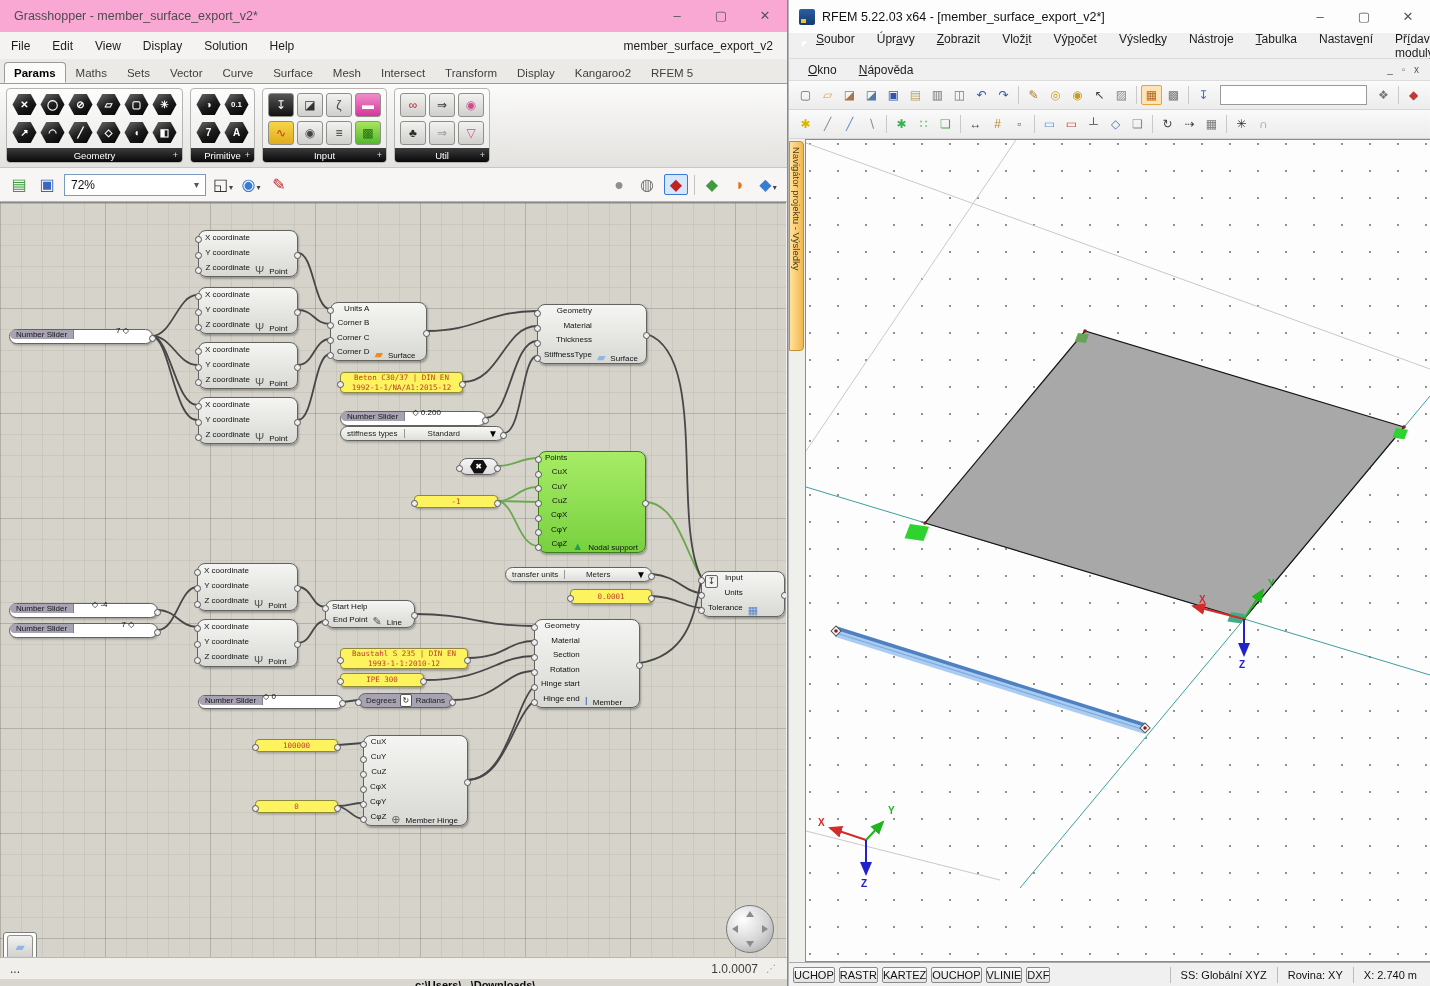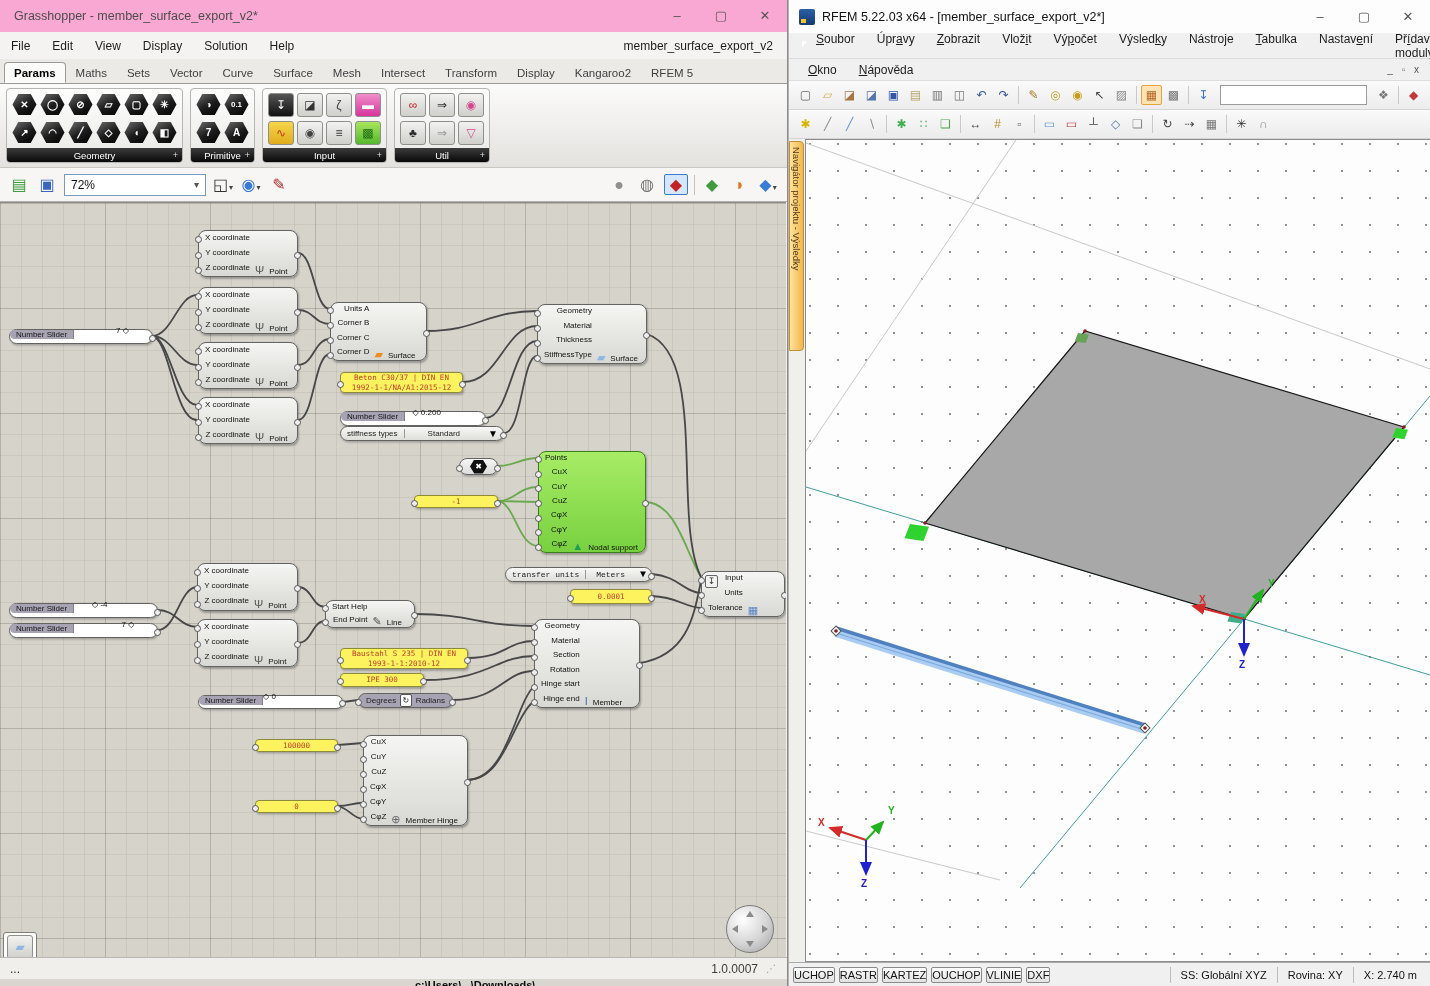--- a/index.html
+++ b/index.html
@@ -452,21 +452,21 @@
             <span class="inlab">CuY</span>
             <span class="inlab">CuZ</span>
             <span class="inlab">CφX</span>
             <span class="inlab">CφY</span>
             <span class="inlab">CφZ</span>
           </div>
           <span class="mid" style="color: rgb(29, 158, 85);">▲</span>
           <span class="ttl">Nodal support</span>
           <div class="sock out" style="top: 48px;"></div>
         </div>
-        <div class="gh-vlist" style="left: 505px; top: 364px; width: 147px; height: 15px; font-family: Liberation Mono, monospace;">
+        <div class="gh-vlist" style="left: 505px; top: 364px; width: 147px; height: 15px;">
           <span class="nm">transfer units</span>
           <span class="vl">Meters</span>
           <span class="tri">▼</span>
           <div class="sock out" style="top: 4.5px;"></div>
         </div>
         <div class="gh-panel" style="left: 570px; top: 386px; width: 82px; height: 15px;">
           <div>0.0001</div>
           <div class="sock in" style="top: 4.5px;"></div>
           <div class="sock out" style="top: 4.5px;"></div>
         </div>

